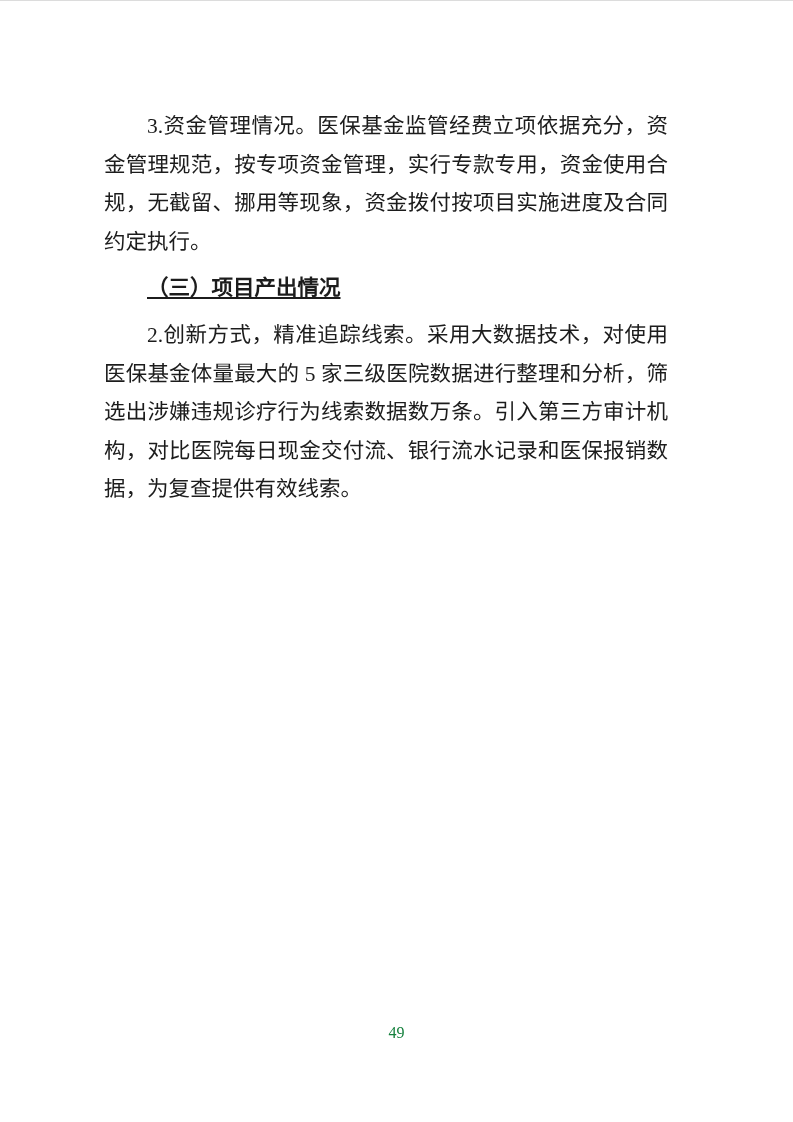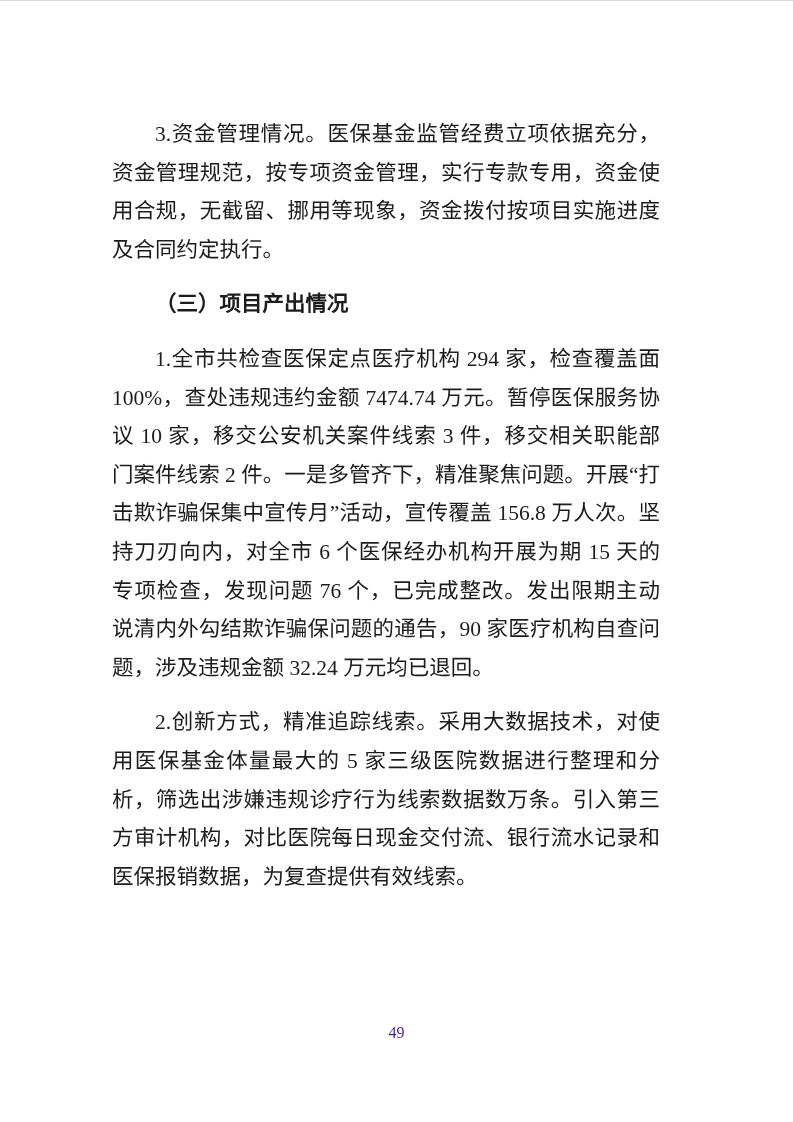--- a/index.html
+++ b/index.html
@@ -25,56 +25,56 @@
     height: 1px;
     background: #dcdcdc;
   }
   .content {
     position: absolute;
     left: 96px;
     top: 99px;
     width: 580px;
   }
   .para {
-    margin: 16px;
+    margin: 8px;
     padding: 0;
     font-size: 21.5px;
     line-height: 38.6px;
     text-align: justify;
     text-indent: 2em;
     word-break: break-all;
     color: #1c1c1c;
   }
   .heading {
     font-weight: bold;
+    text-decoration: underline;
   }
   .page-num {
     position: absolute;
     top: 1023px;
     left: 0;
     width: 100%;
     text-align: center;
     font-size: 16px;
     line-height: 20px;
-    color: #4c1d95;
+    color: #15803d;
   }
 </style>
 </head>
 <body>
 
 <div class="page">
   <div class="top-edge"></div>
 
   <div class="content">
     <p class="para">3.资金管理情况。医保基金监管经费立项依据充分，资金管理规范，按专项资金管理，实行专款专用，资金使用合规，无截留、挪用等现象，资金拨付按项目实施进度及合同约定执行。</p>
 
     <p class="para heading">（三）项目产出情况</p>
 
 
 
 
-    <p class="para">1.全市共检查医保定点医疗机构 294 家，检查覆盖面 100%，查处违规违约金额 7474.74 万元。暂停医保服务协议 10 家，移交公安机关案件线索 3 件，移交相关职能部门案件线索 2 件。一是多管齐下，精准聚焦问题。开展“打击欺诈骗保集中宣传月”活动，宣传覆盖 156.8 万人次。坚持刀刃向内，对全市 6 个医保经办机构开展为期 15 天的专项检查，发现问题 76 个，已完成整改。发出限期主动说清内外勾结欺诈骗保问题的通告，90 家医疗机构自查问题，涉及违规金额 32.24 万元均已退回。</p>
 
     <p class="para">2.创新方式，精准追踪线索。采用大数据技术，对使用医保基金体量最大的 5 家三级医院数据进行整理和分析，筛选出涉嫌违规诊疗行为线索数据数万条。引入第三方审计机构，对比医院每日现金交付流、银行流水记录和医保报销数据，为复查提供有效线索。</p>
   </div>
 
   <div class="page-num">49</div>
 </div>
 
 </body></html>

